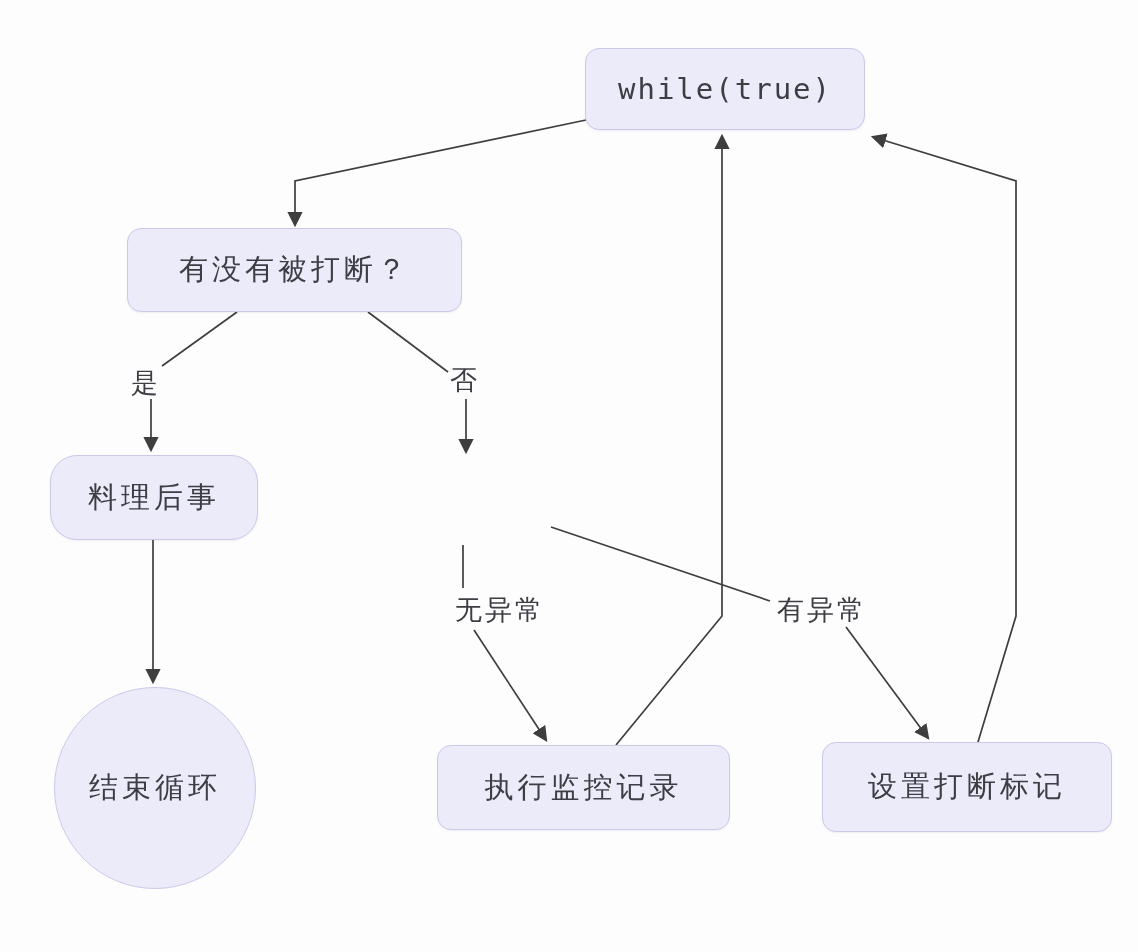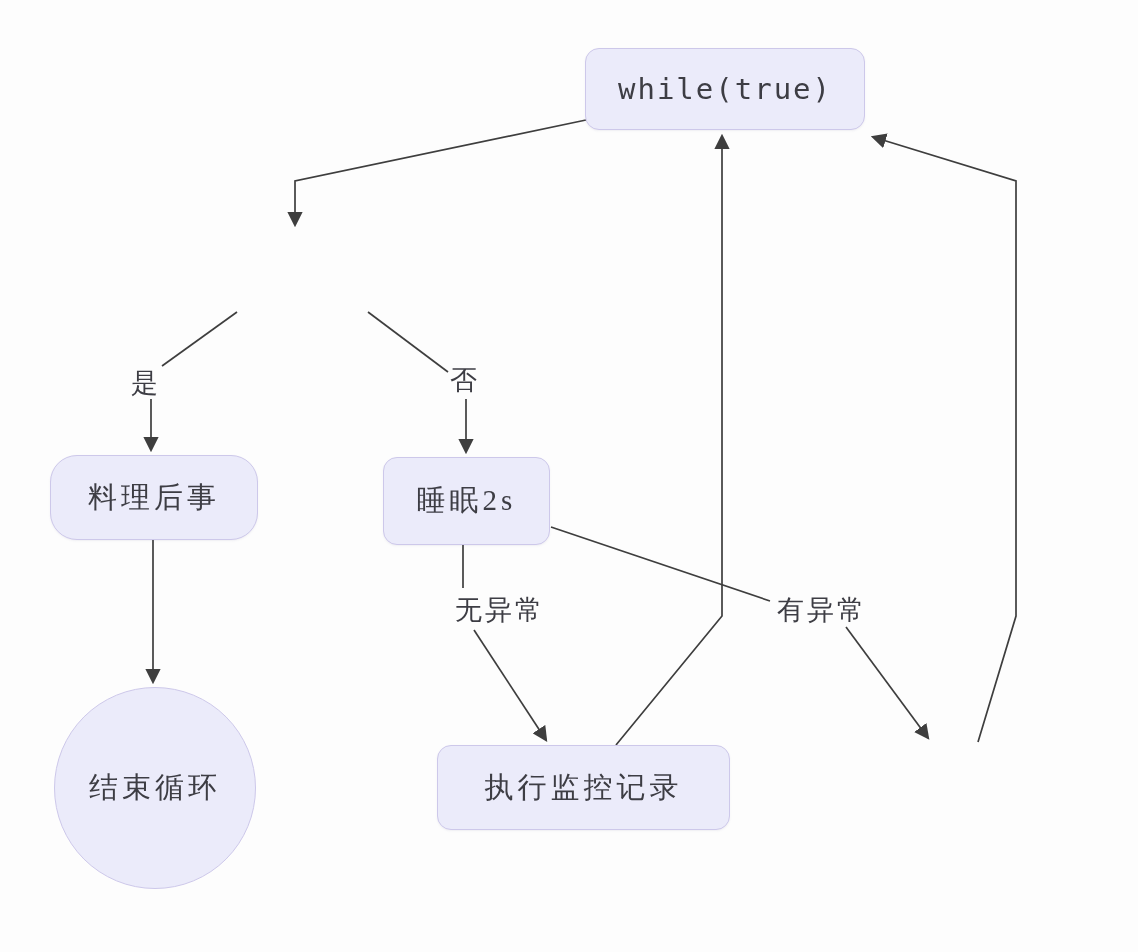--- a/index.html
+++ b/index.html
@@ -102,29 +102,30 @@
     <polyline points="551,527 770,601"></polyline>
     <polyline points="846,627 928,738" marker-end="url(#arrow)"></polyline>
 
     <polyline points="616,745 722,616 722,136" marker-end="url(#arrow)"></polyline>
 
     <polyline points="978,742 1016,616 1016,181 873,137" marker-end="url(#arrow)"></polyline>
   </svg>
 
   <div id="n-while" class="node rect mono">while(true)</div>
 
+  <div id="n-quest" class="node rect">有没有被打断？</div>
 
   <div id="n-clean" class="node rect">料理后事</div>
 
-  <div id="n-sleep" class="node rect">睡眠2s</div>
 
   <div id="n-end" class="node circle">结束循环</div>
 
   <div id="n-monitor" class="node rect">执行监控记录</div>
 
+  <div id="n-flag" class="node rect">设置打断标记</div>
 
   <div id="l-yes" class="edge-label">是</div>
 
   <div id="l-no" class="edge-label">否</div>
 
   <div id="l-noex" class="edge-label">无异常</div>
 
   <div id="l-ex" class="edge-label">有异常</div>
 
 </div>

